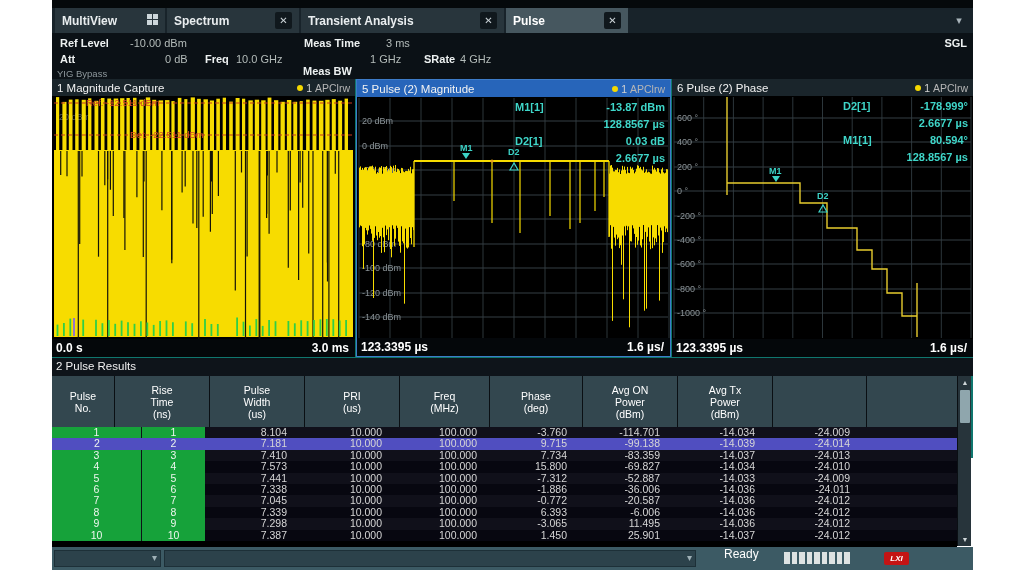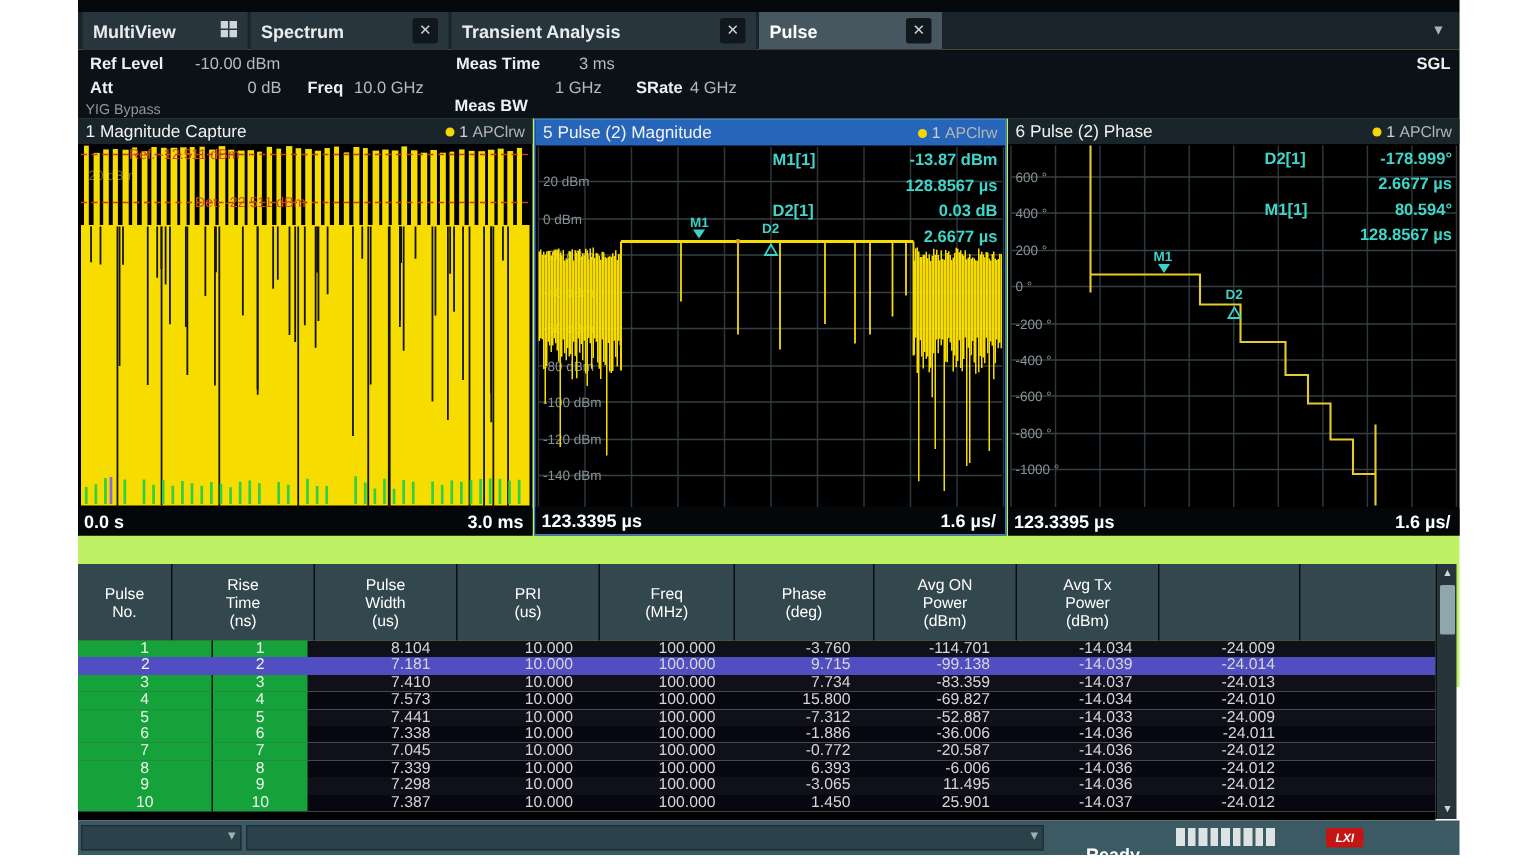--- a/index.html
+++ b/index.html
@@ -1,18 +1,18 @@
 <!DOCTYPE html>
 <html><head>
 <meta charset="utf-8">
 <style>
   * { margin:0; padding:0; box-sizing:border-box; }
   body { font-family:"Liberation Sans","DejaVu Sans",sans-serif; background:#fff; }
   #stage { position:relative; width:1024px; height:576px; background:#ffffff; overflow:hidden; }
-  #screen { position:absolute; left:52px; top:0; width:921px; height:458px; background:#bef264; }
+  #screen { position:absolute; left:52px; top:0; width:921px; height:458px; background:#0f766e; }
 
   
   .topstrip { position:absolute; left:0; top:0; width:921px; height:8px; background:#05090b; }
   .tabbar { position:absolute; left:0; top:8px; width:921px; height:25px; background:#18232a; }
   .tab { position:absolute; top:0; height:25px; background:#28353c; display:flex; align-items:center; padding:0 7px; color:#e9edef; font-size:12px; font-weight:bold; }
   .tab.active { background:#46575f; color:#ffffff; }
   .tab .xbtn { margin-left:auto; width:17px; height:17px; background:#10181d; border-radius:2px; color:#ccd4d8; font-size:10px; line-height:17px; text-align:center; font-weight:bold; }
   .tab .mvicon { margin-left:auto; }
   .tab-drop { position:absolute; right:6px; top:4px; width:16px; height:16px; color:#a8b4ba; font-size:11px; text-align:center; line-height:16px; }
 
@@ -50,21 +50,21 @@
   .td.idc { text-align:center; color:#eef6ee; }
   .tblack { position:absolute; left:0; top:541px; width:905px; height:6px; background:#000; }
   .vscroll { position:absolute; left:905px; top:376px; width:14px; height:170px; background:#27343b; border-left:1px solid #0a0f13; }
   .vbtn { position:absolute; left:0; width:14px; height:13px; color:#cfd6d8; font-size:7px; text-align:center; line-height:13px; }
   .vthumb { position:absolute; left:2px; top:14px; width:10px; height:33px; background:#8fa6ad; border-radius:1px; }
 
   
   .statusbar { position:absolute; left:0; top:547px; width:921px; height:23px; background:#3c5a64; }
   .sbox { position:absolute; top:3px; height:17px; background:#2c424b; border:1px solid #1d3038; }
   .sbox .arr { position:absolute; right:3px; top:1px; color:#9fb0b6; font-size:10px; }
-  .ready { position:absolute; left:672px; top:16px; color:#fff; font-size:12px; font-weight:bold; }
+  .ready { position:absolute; left:672px; top:0; color:#fff; font-size:12px; font-weight:normal; }
   .progress { position:absolute; left:732px; top:5px; display:flex; gap:2px; }
   .pseg { width:5.5px; height:12px; background:#dde2e2; }
   .lxi { position:absolute; left:832px; top:5px; width:25px; height:13px; background:#c41414; border-radius:2px; color:#fff; font-size:8px; font-weight:bold; font-style:italic; text-align:center; line-height:13px; }
 </style>
 </head>
 <body>
 
 <div id="stage">
   <div id="screen">
     <div class="topstrip"></div>
@@ -534,20 +534,21 @@
             <span class="mk-name"></span>
             <span class="mk-val">128.8567 µs</span>
           </div>
         </div>
       <div class="paxis">
         <span class="axl">123.3395 µs</span>
         <span class="axr">1.6 µs/</span>
       </div>
     </div>
 
+    <div class="tabletitle">2 Pulse Results</div>
     <div class="thead" id="thead">
         <div class="th" style="width: 63px;">Pulse
 No.</div>
         <div class="th" style="width: 95px; text-align: center;">Rise
 Time
 (ns)</div>
         <div class="th" style="width: 95px;">Pulse
 Width
 (us)</div>
         <div class="th" style="width: 95px;">PRI

